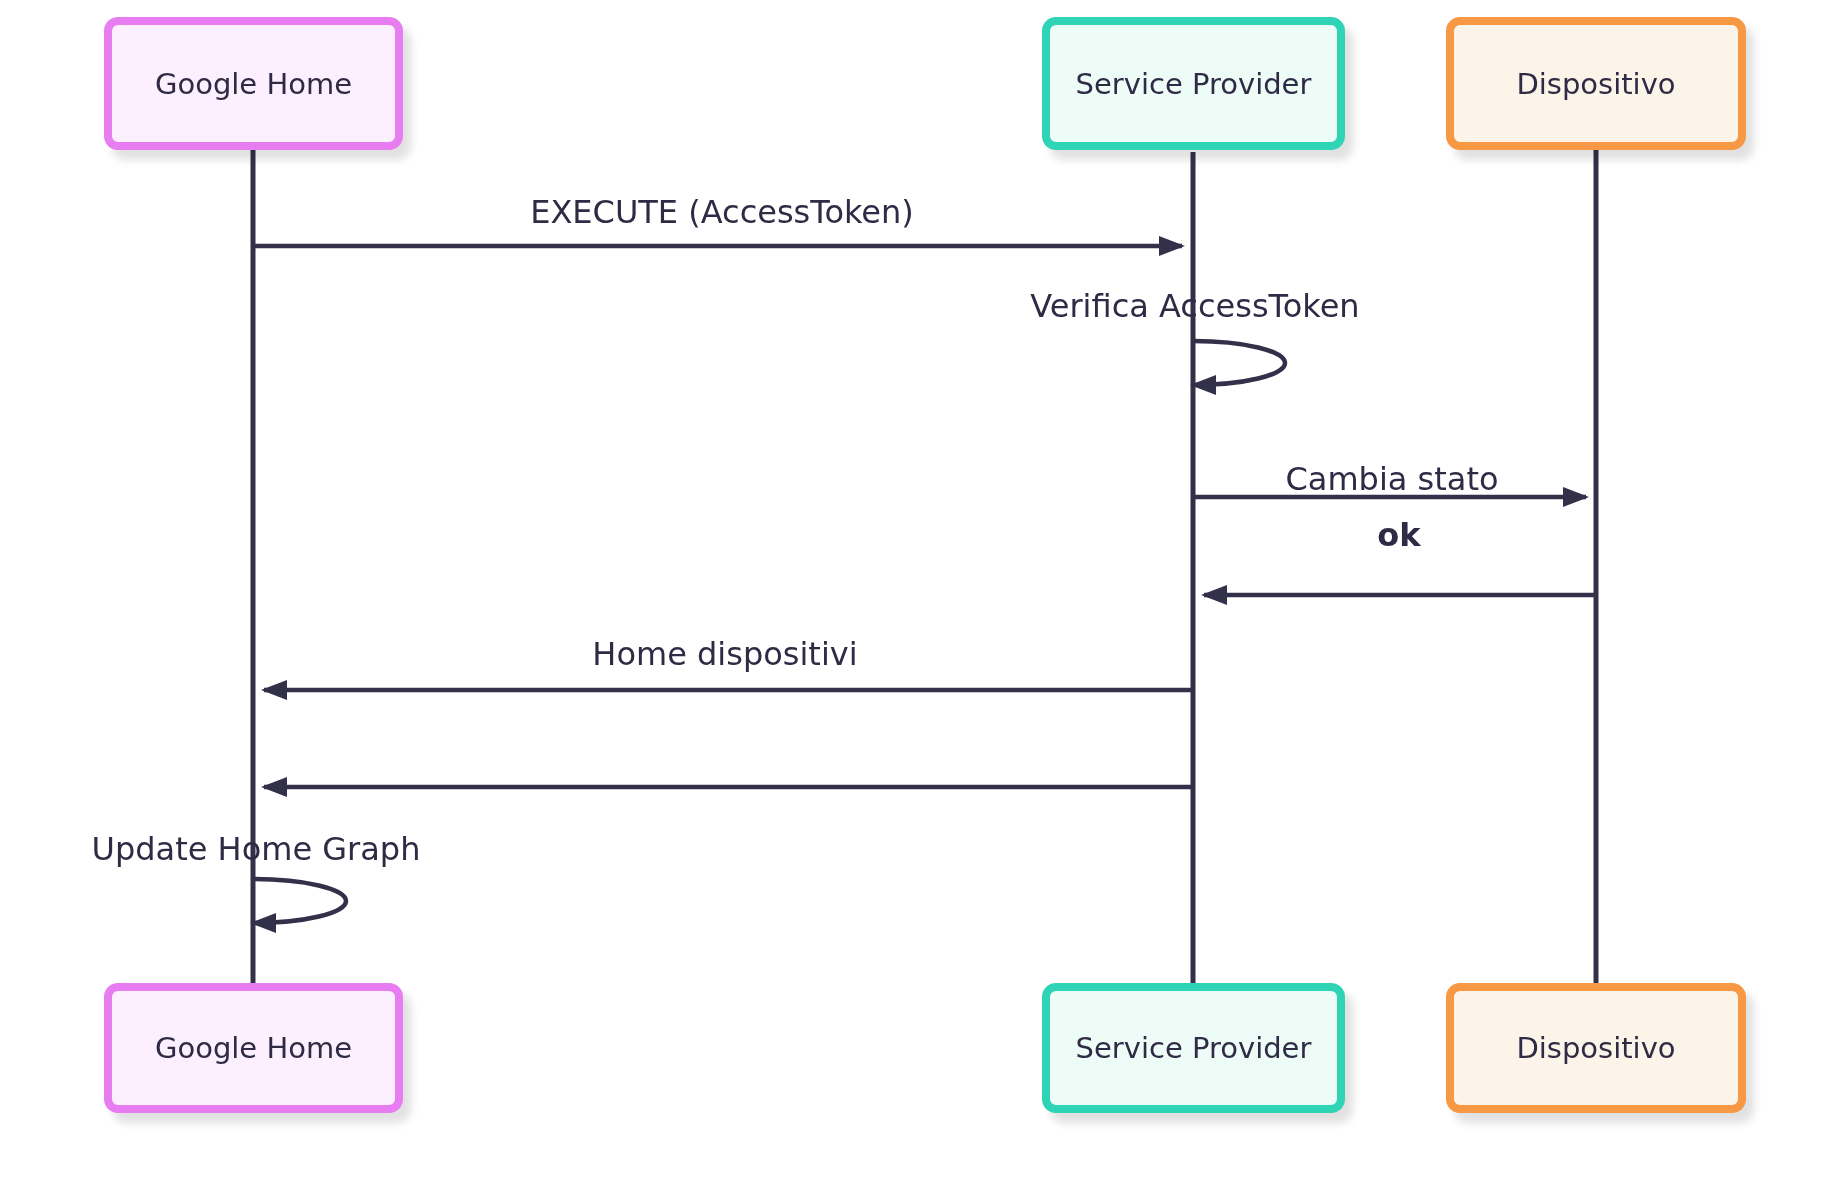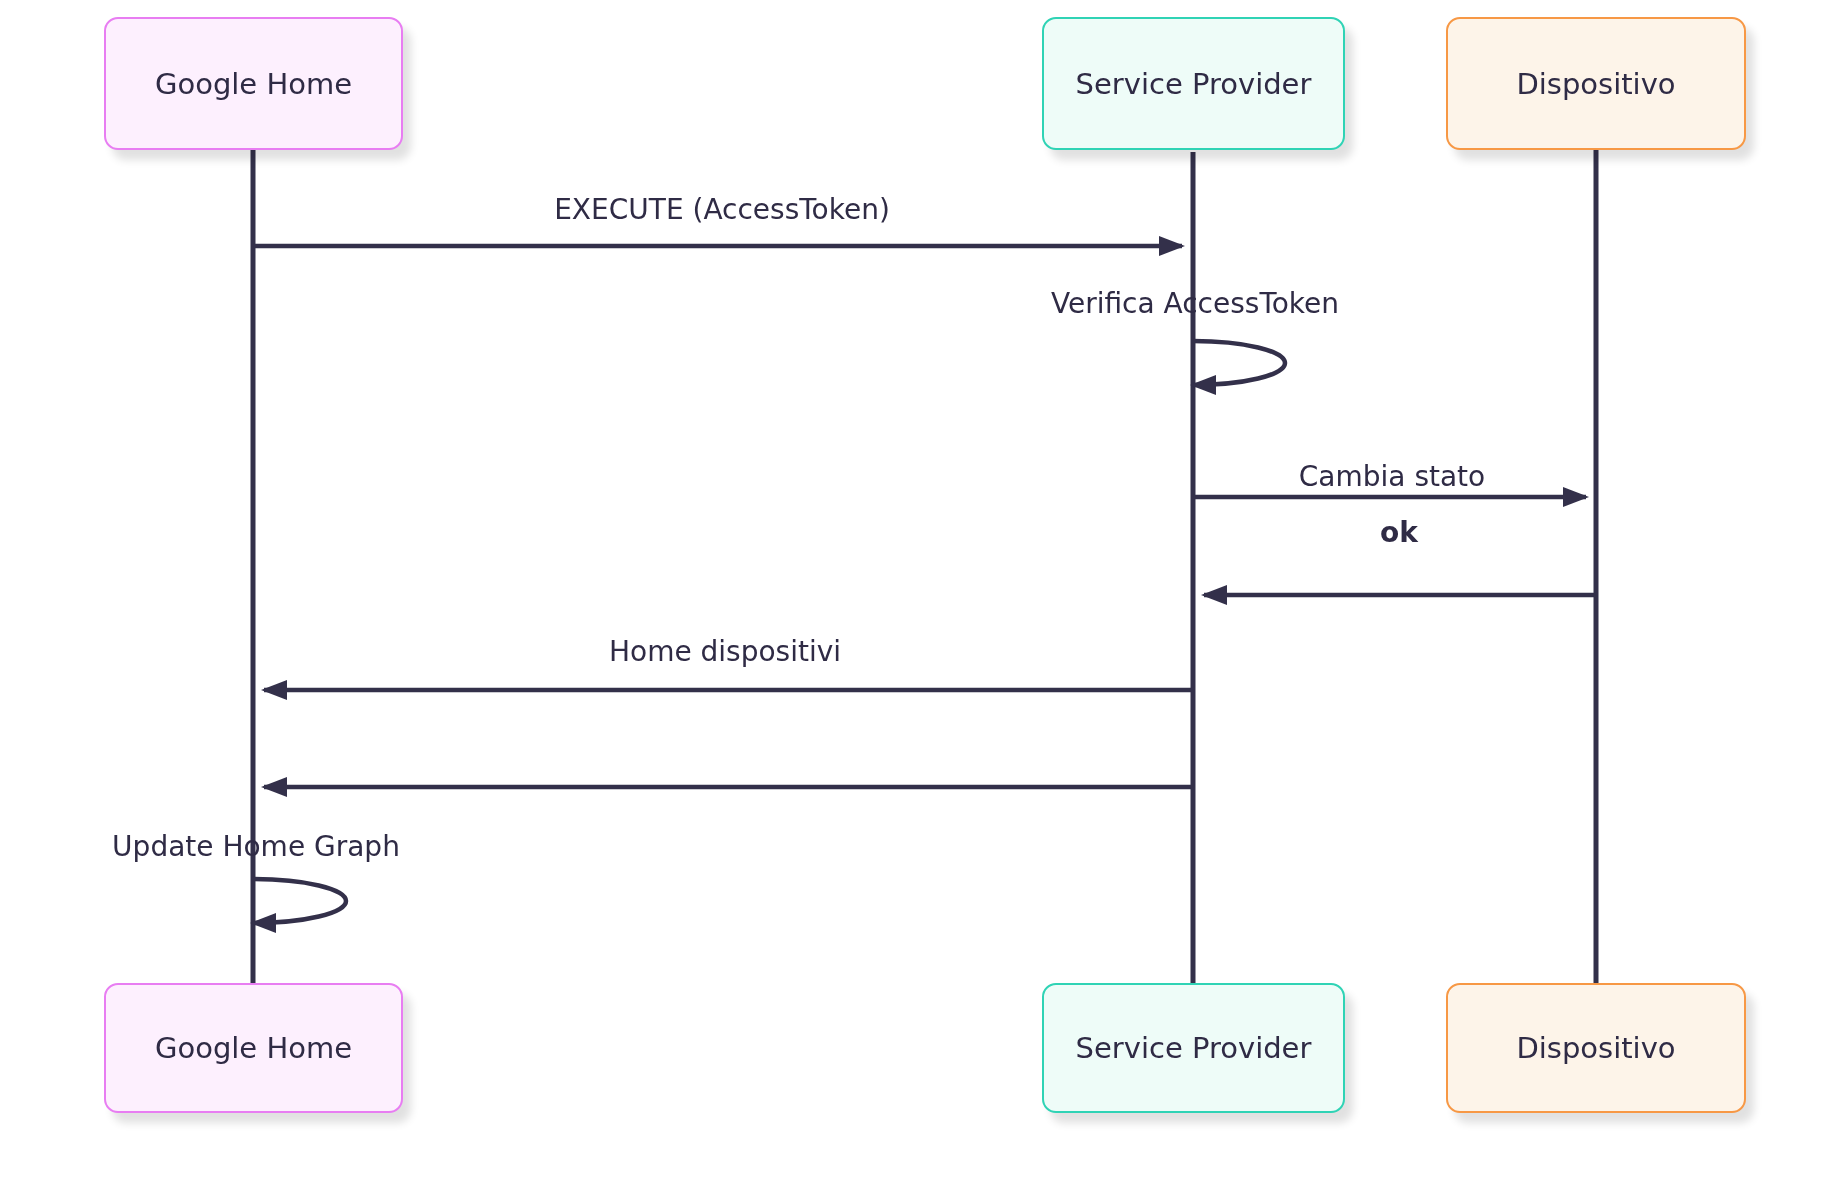--- a/index.html
+++ b/index.html
@@ -13,34 +13,34 @@
     overflow: hidden;
   }
   .wires {
     position: absolute;
     left: 0; top: 0;
     width: 1845px; height: 1194px;
   }
   .actor-box {
     position: absolute;
     box-sizing: border-box;
-    border: 2px solid #8b5cf6;
+    border: 8px solid #8b5cf6;
     border-radius: 14px;
     background: #fff;
     display: flex;
     align-items: center;
     justify-content: center;
     font-size: 29px;
     box-shadow: 8px 10px 8px rgba(0,0,0,0.12);
   }
   .actor-box .actor-label { white-space: nowrap; }
   .msg-label {
     position: absolute;
     transform: translateX(-50%);
-    font-size: 28px;
+    font-size: 32px;
     white-space: nowrap;
     line-height: 1.1;
   }
 </style>
 </head>
 <body>
 
 <div class="diagram">
 
   <svg class="wires" viewBox="0 0 1845 1194" xmlns="http://www.w3.org/2000/svg">

